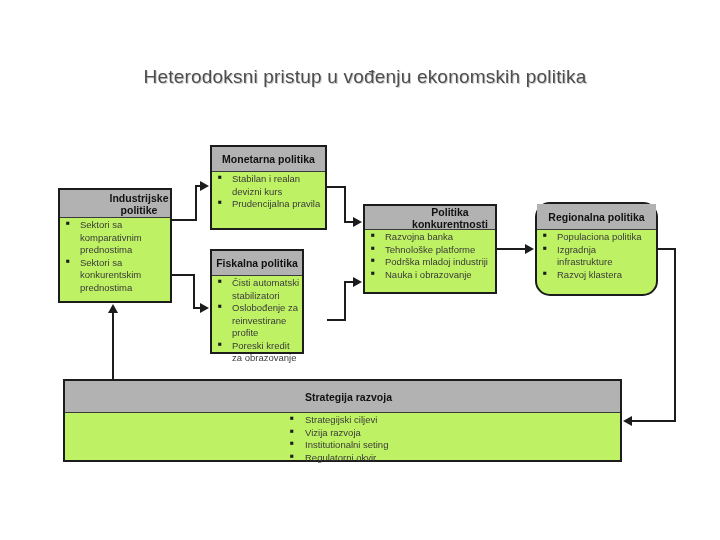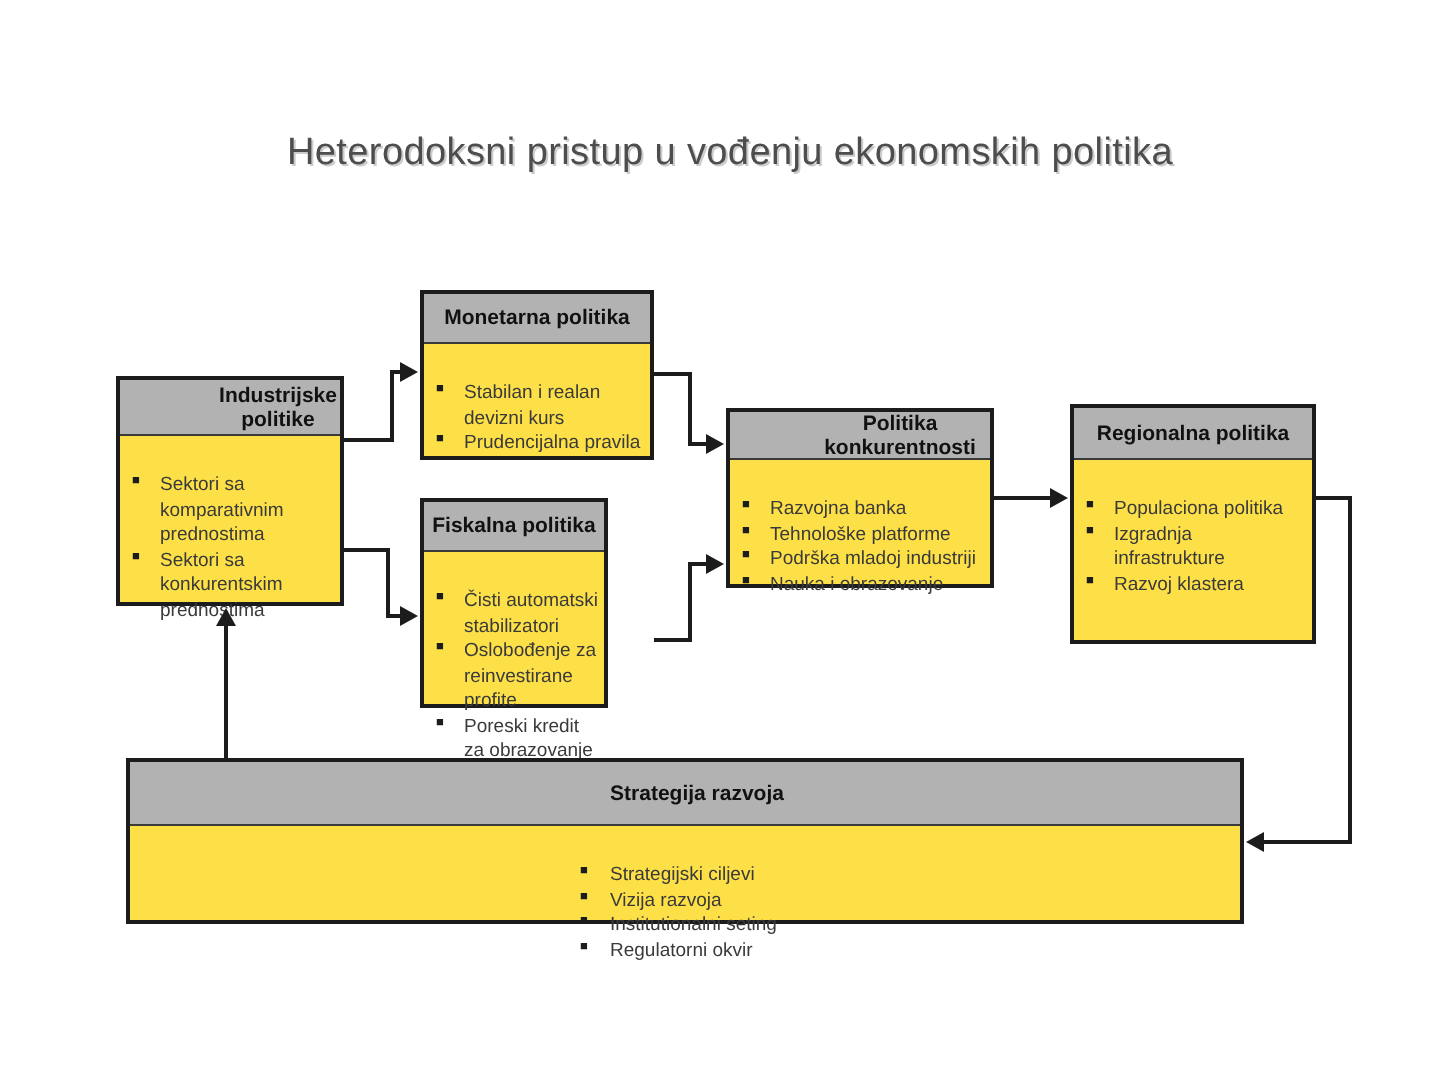--- a/index.html
+++ b/index.html
@@ -14,37 +14,37 @@
   .slide-title {
     position:absolute; left:0; top:54px; width:730px;
     text-align:center;
     font-size:19px; font-weight:400; color:#4d4d4d;
     text-shadow:1px 1px 0 #cccccc;
     letter-spacing:0.2px;
   }
 
   .box {
     position:absolute;
-    background:#fde047;
+    background:#bef264;
     border:2px solid #1c1c1c;
     box-sizing:border-box;
   }
   .box-header {
     background:#b2b2b2;
     border-bottom:1px solid #3a3a3a;
     color:#111111;
     font-weight:bold;
     font-size:10.5px;
     text-align:center;
     display:flex; align-items:center; justify-content:center;
     box-sizing:border-box;
   }
   .box-list {
     list-style:none;
-    margin:19px 0 0 0;
+    margin:1px 0 0 0;
     padding:0 2px 0 20px;
     font-size:9.5px; line-height:1.32; color:#3a3a3a;
   }
   .box-list li { position:relative; }
   .box-list li::before {
     content:"\25A0";
     position:absolute; left:-14px; top:0px;
     font-size:6.5px; color:#1c1c1c;
   }
   #box-strategija .box-list { padding-left:240px; }
@@ -93,21 +93,21 @@
   <div class="box" id="box-konkurentnost" style="left:363px; top:192px; width:134px; height:90px;">
     <div class="box-header" style="height:24px;padding-left:40px;">Politika konkurentnosti</div>
     <ul class="box-list">
       <li>Razvojna banka</li>
       <li>Tehnološke platforme</li>
       <li>Podrška mladoj industriji</li>
       <li>Nauka i obrazovanje</li>
     </ul>
   </div>
 
-  <div class="box" id="box-regionalna" style="left:535px; top:190px; width:123px; height:120px;">
+  <div class="box" id="box-regionalna" style="left:535px; top:190px; width:123px; height:94px;border-radius:15px;">
     <div class="box-header" style="height:26px;">Regionalna politika</div>
     <ul class="box-list">
       <li>Populaciona politika</li>
       <li>Izgradnja infrastrukture</li>
       <li>Razvoj klastera</li>
     </ul>
   </div>
 
   <div class="box" id="box-strategija" style="left:63px; top:367px; width:559px; height:83px;">
     <div class="box-header" style="height:32px;padding-left:12px;">Strategija razvoja</div>

